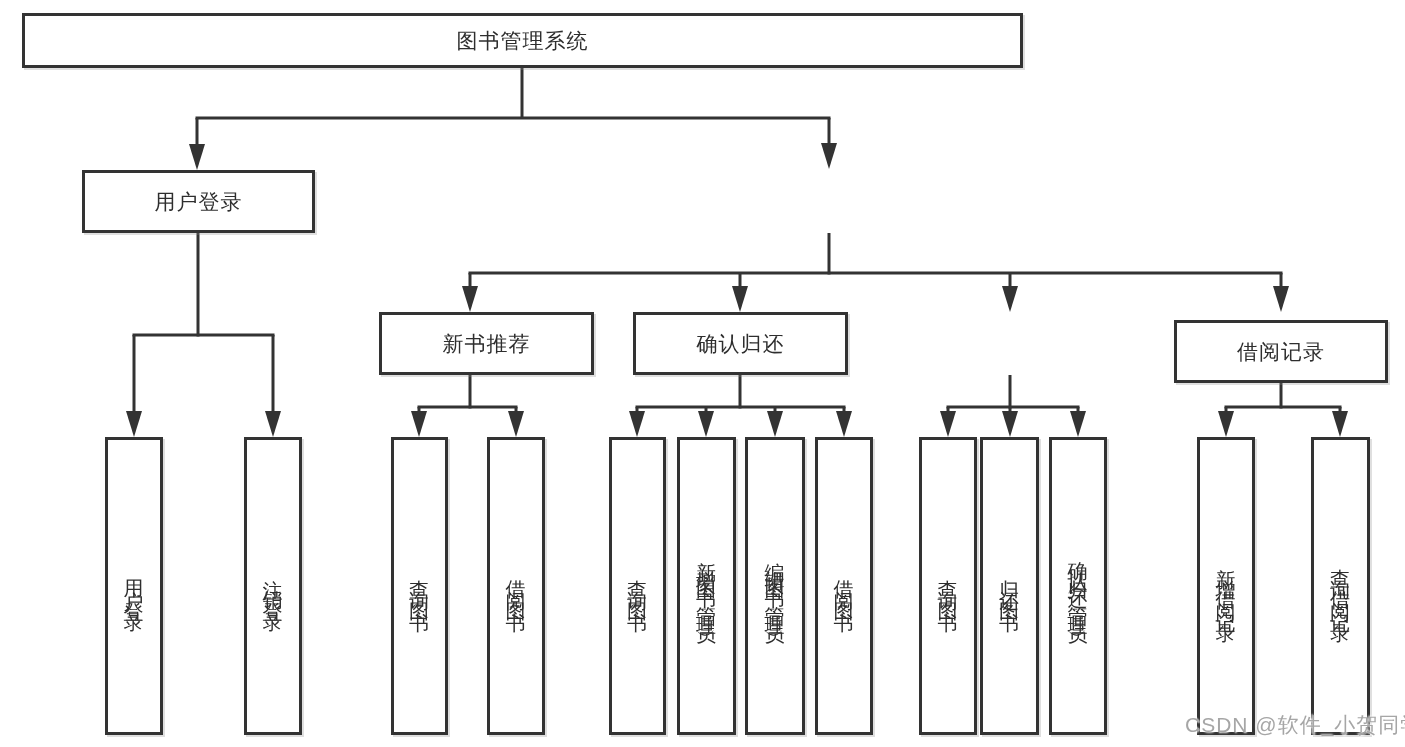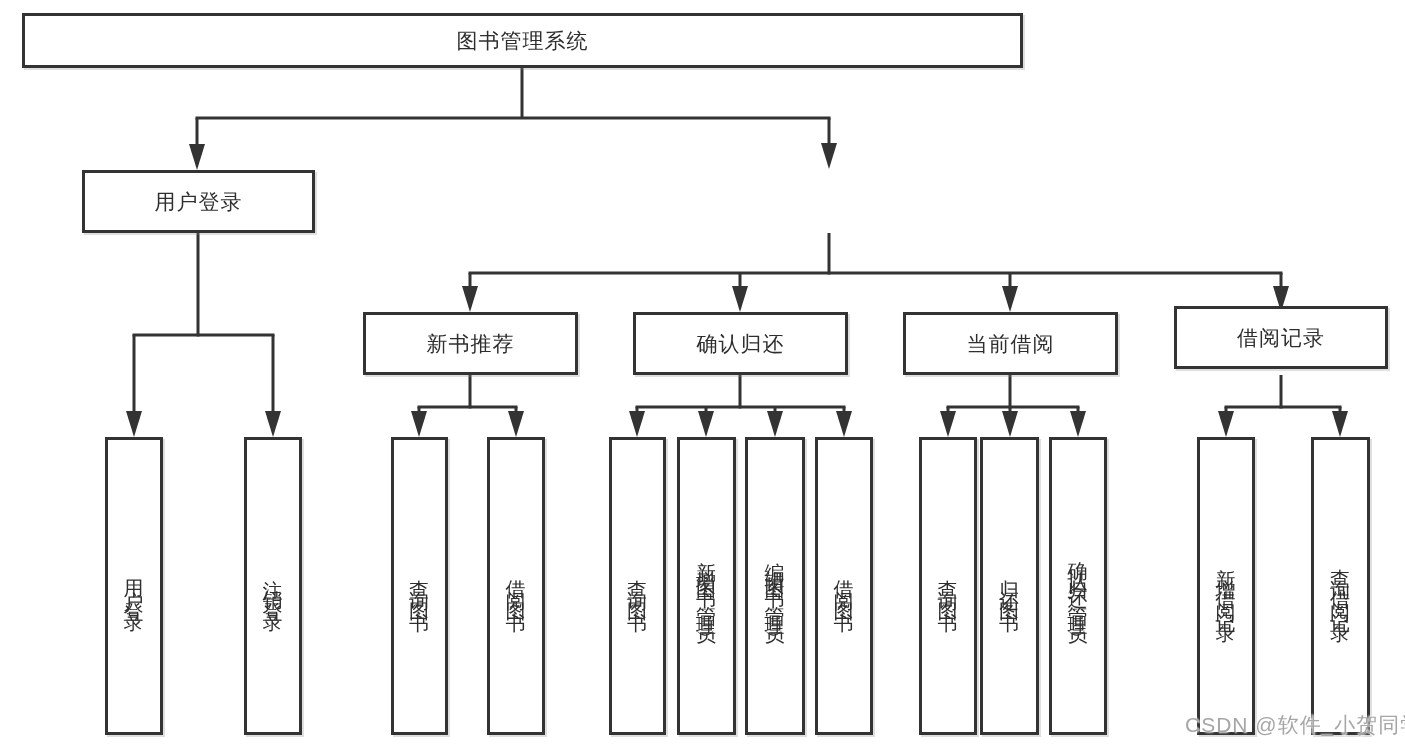--- a/index.html
+++ b/index.html
@@ -96,24 +96,23 @@
       <path d="M1078 437 l-8 -26 h16 z"></path>
       <path d="M1226 437 l-8 -26 h16 z"></path>
       <path d="M1340 437 l-8 -26 h16 z"></path>
     </g>
   </svg>
 
   <div class="hbox" style="left:22px;top:13px;width:1001px;height:55px">图书管理系统</div>
 
   <div class="hbox" style="left:82px;top:170px;width:233px;height:63px">用户登录</div>
 
-  <div class="hbox" style="left:363px;top:312px;width:215px;height:63px">新书推荐</div>
+  <div class="hbox" style="left:379px;top:312px;width:215px;height:63px">新书推荐</div>
   <div class="hbox" style="left:633px;top:312px;width:215px;height:63px">确认归还</div>
-  <div class="hbox" style="left:903px;top:312px;width:215px;height:63px">当前借阅</div>
-  <div class="hbox" style="left:1174px;top:306px;width:214px;height:63px">借阅记录</div>
+  <div class="hbox" style="left:1174px;top:320px;width:214px;height:63px">借阅记录</div>
 
   <div class="vbox" style="left:105px;top:437px;width:58px;height:298px">用户登录</div>
   <div class="vbox" style="left:244px;top:437px;width:58px;height:298px">注销登录</div>
 
   <div class="vbox" style="left:391px;top:437px;width:57px;height:298px">查询图书</div>
   <div class="vbox" style="left:487px;top:437px;width:58px;height:298px">借阅图书</div>
 
   <div class="vbox" style="left:609px;top:437px;width:57px;height:298px">查询图书</div>
   <div class="vbox dense" style="left:677px;top:437px;width:59px;height:298px">新增图书（管理员）</div>
   <div class="vbox dense" style="left:745px;top:437px;width:60px;height:298px">编辑图书（管理员）</div>

